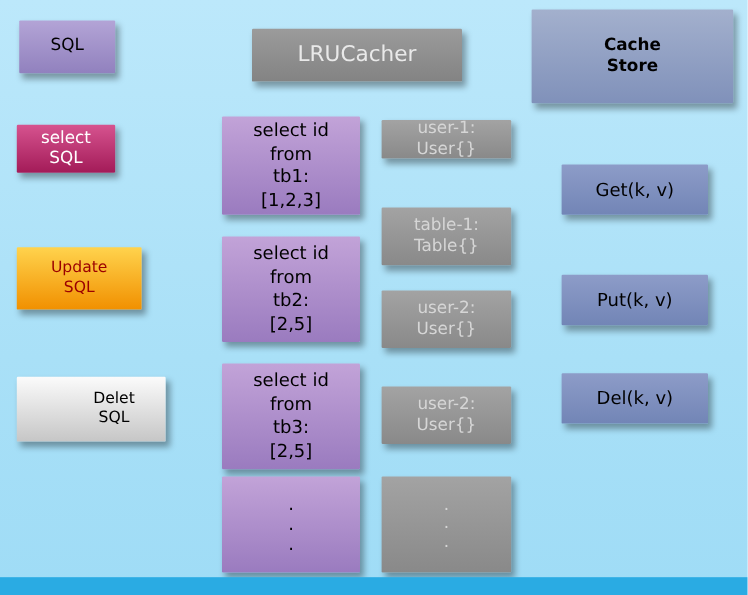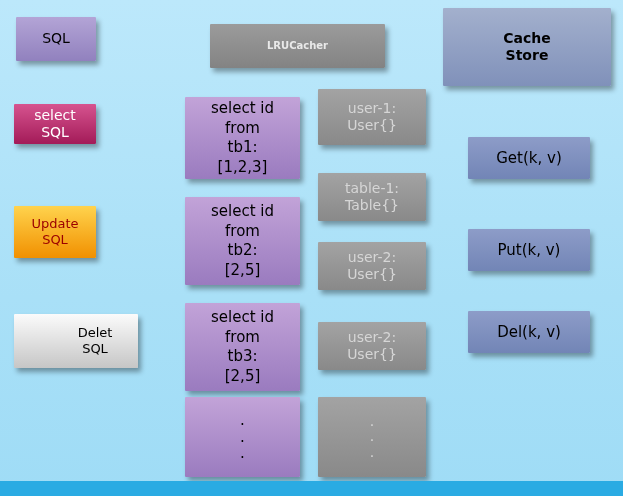--- a/index.html
+++ b/index.html
@@ -26,52 +26,52 @@
     left: 16px; top: 17px; width: 80px; height: 44px;
     background: linear-gradient(180deg, #b3a4d6 0%, #9181be 100%);
     color: #000; font-size: 14px;
   }
   .select-sql {
     left: 14px; top: 104px; width: 82px; height: 40px;
     background: linear-gradient(180deg, #d6538f 0%, #a31b58 100%);
     color: #fff; font-size: 14px;
   }
   .update-sql {
-    left: 14px; top: 206px; width: 82px; height: 52px;
+    left: 14px; top: 206px; width: 104px; height: 52px;
     background: linear-gradient(180deg, #ffd34d 0%, #f19000 100%);
     color: #9b0000; font-size: 13px;
   }
   .delete-sql {
     left: 14px; top: 314px; width: 86px; height: 54px;
     background: linear-gradient(180deg, #fbfbfb 0%, #c6c6c6 100%);
     color: #000; font-size: 13px; padding-left: 38px;
   }
   
   .lru-header {
     left: 210px; top: 24px; width: 175px; height: 44px;
     background: linear-gradient(180deg, #9b9b9b 0%, #838383 100%);
-    color: #e9e9e9; font-size: 10px; font-weight: bold;
+    color: #e9e9e9; font-size: 18px;
   }
   
   .query-box {
     left: 185px; width: 115px;
     background: linear-gradient(180deg, #c2a3d8 0%, #9a7bbf 100%);
     color: #000; font-size: 15px; line-height: 1.3;
   }
   .q1 { top: 97px;  height: 82px; }
   .q2 { top: 197px; height: 88px; }
   .q3 { top: 303px; height: 88px; }
   .q4 { top: 397px; height: 80px; line-height: 1.1; }
   
   .cache-box {
     left: 318px; width: 108px;
     background: linear-gradient(180deg, #a3a3a3 0%, #898989 100%);
     color: #d6d6d6; font-size: 14px;
   }
-  .c1 { top: 89px; height: 56px; }
+  .c1 { top: 100px; height: 32px; }
   .c2 { top: 173px; height: 48px; }
   .c3 { top: 242px; height: 48px; }
   .c4 { top: 322px; height: 48px; }
   .c5 { top: 397px; height: 80px; line-height: 1.1; }
   
   .cache-store {
     left: 443px; top: 8px; width: 168px; height: 78px;
     background: linear-gradient(180deg, #a3b0cd 0%, #8091ba 100%);
     color: #000; font-size: 14px; font-weight: bold;
   }

